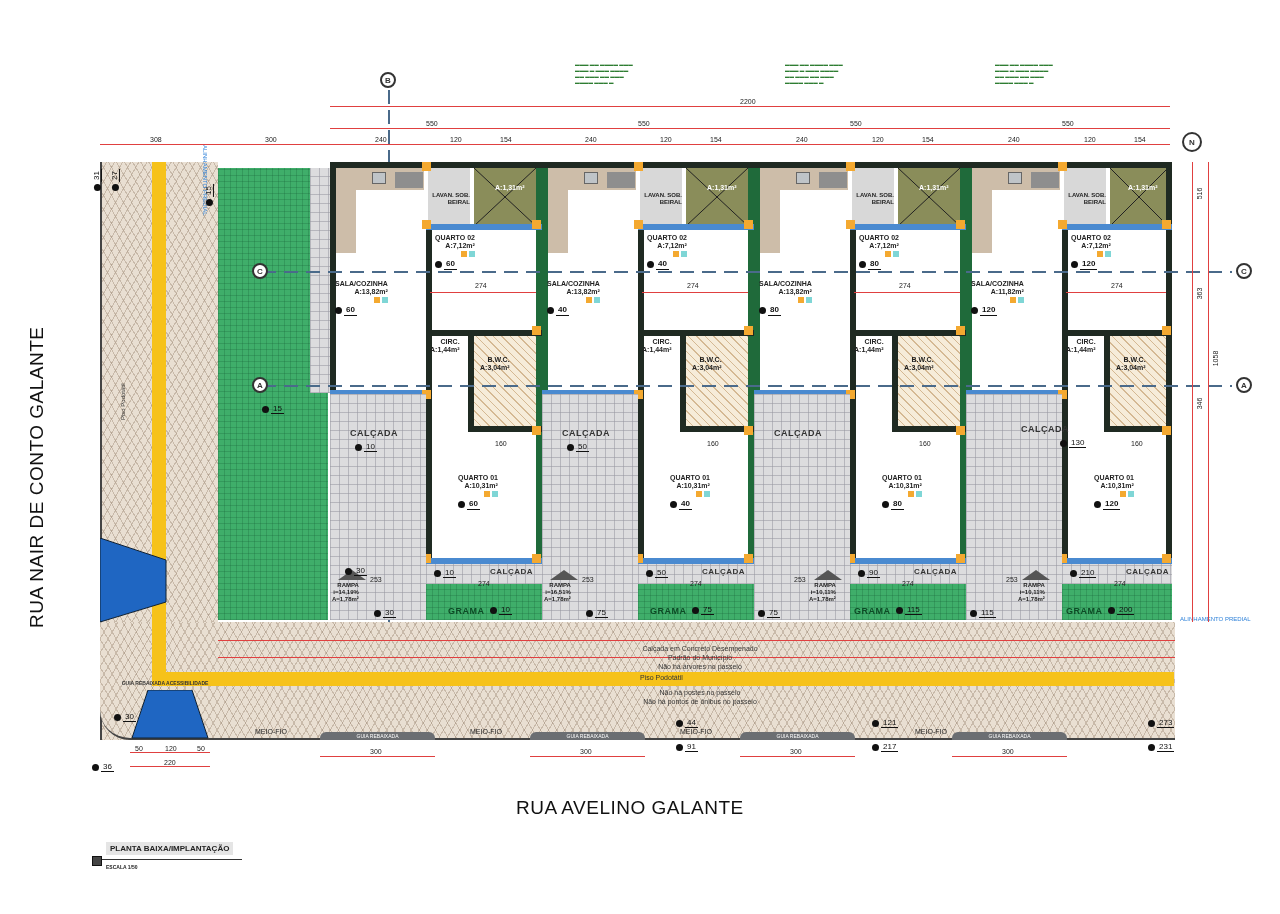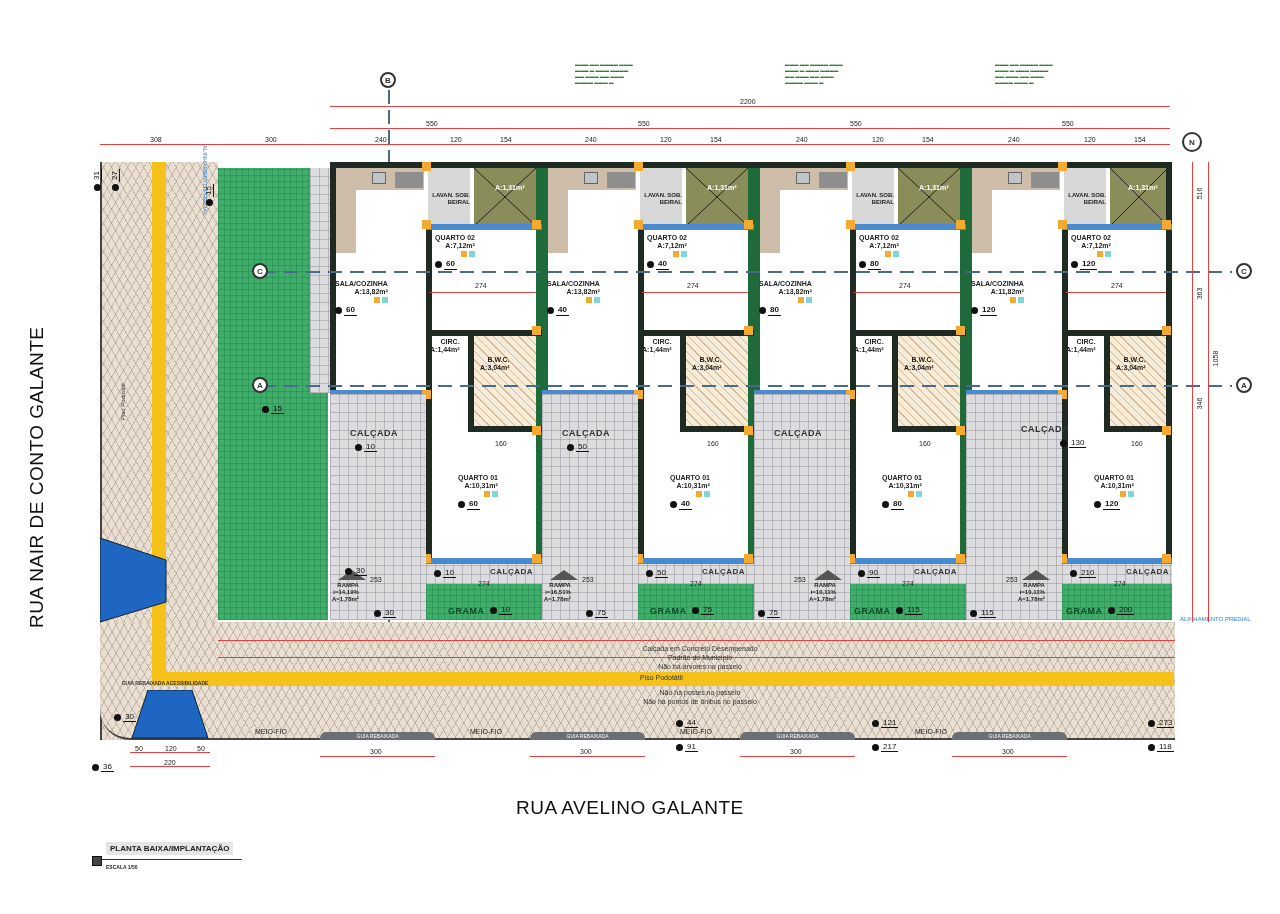--- a/index.html
+++ b/index.html
@@ -635,21 +635,21 @@
 <div class="abs level" style="left:872px;top:742px;">
     <span class="dot"></span>
     <span class="val">217</span>
   </div>
 <div class="abs level" style="left:1148px;top:718px;">
     <span class="dot"></span>
     <span class="val">273</span>
   </div>
 <div class="abs level" style="left:1148px;top:742px;">
     <span class="dot"></span>
-    <span class="val">118</span>
+    <span class="val">231</span>
   </div>
 <div class="abs level" style="left:345px;top:566px;">
     <span class="dot"></span>
     <span class="val">30</span>
   </div>
 
 <div class="abs" style="left:26px;top:628px;font-size:19px;color:#111;letter-spacing:0.5px;transform:rotate(-90deg);transform-origin:left top;white-space:nowrap;">RUA NAIR DE CONTO GALANTE</div>
 <div class="abs" style="left:516px;top:797px;font-size:19px;color:#111;letter-spacing:0.5px;white-space:nowrap;">RUA AVELINO GALANTE</div>
 
 <div class="abs" style="left:92px;top:800px;width:150px;height:40px;margin-top:40px;">

